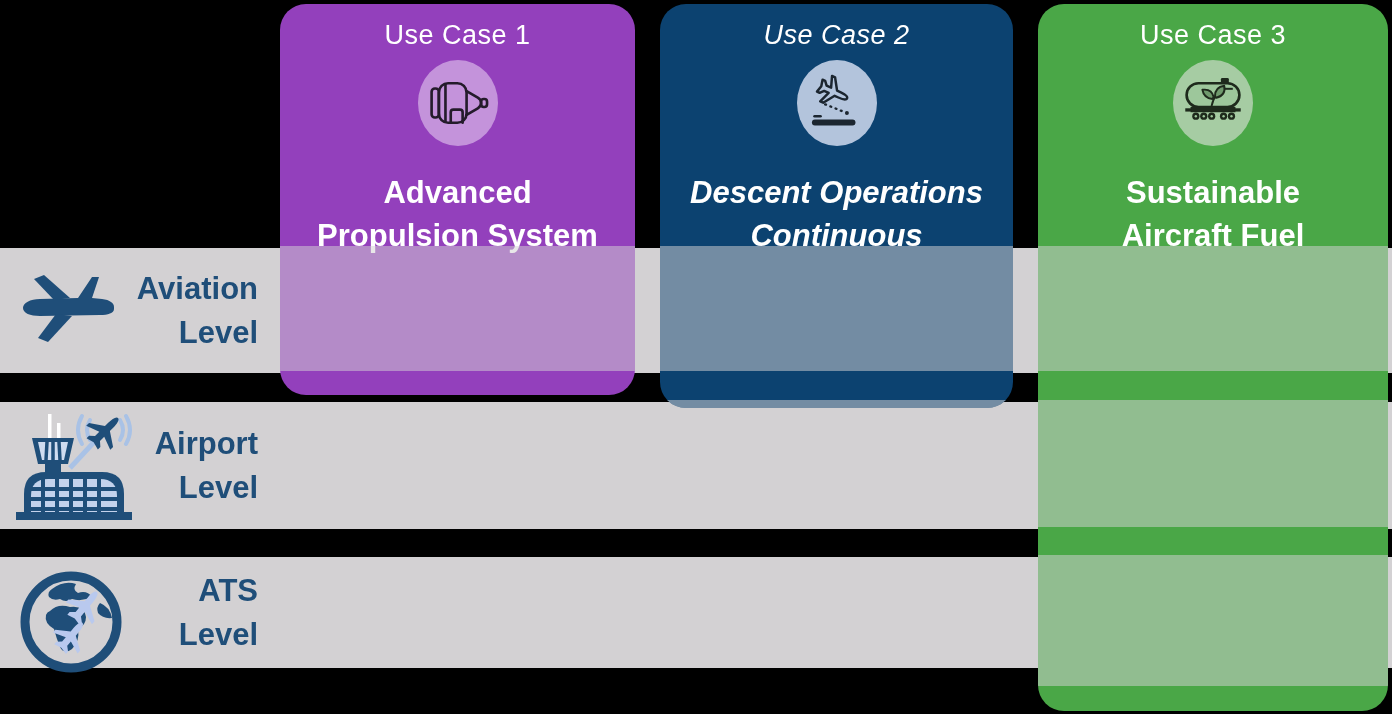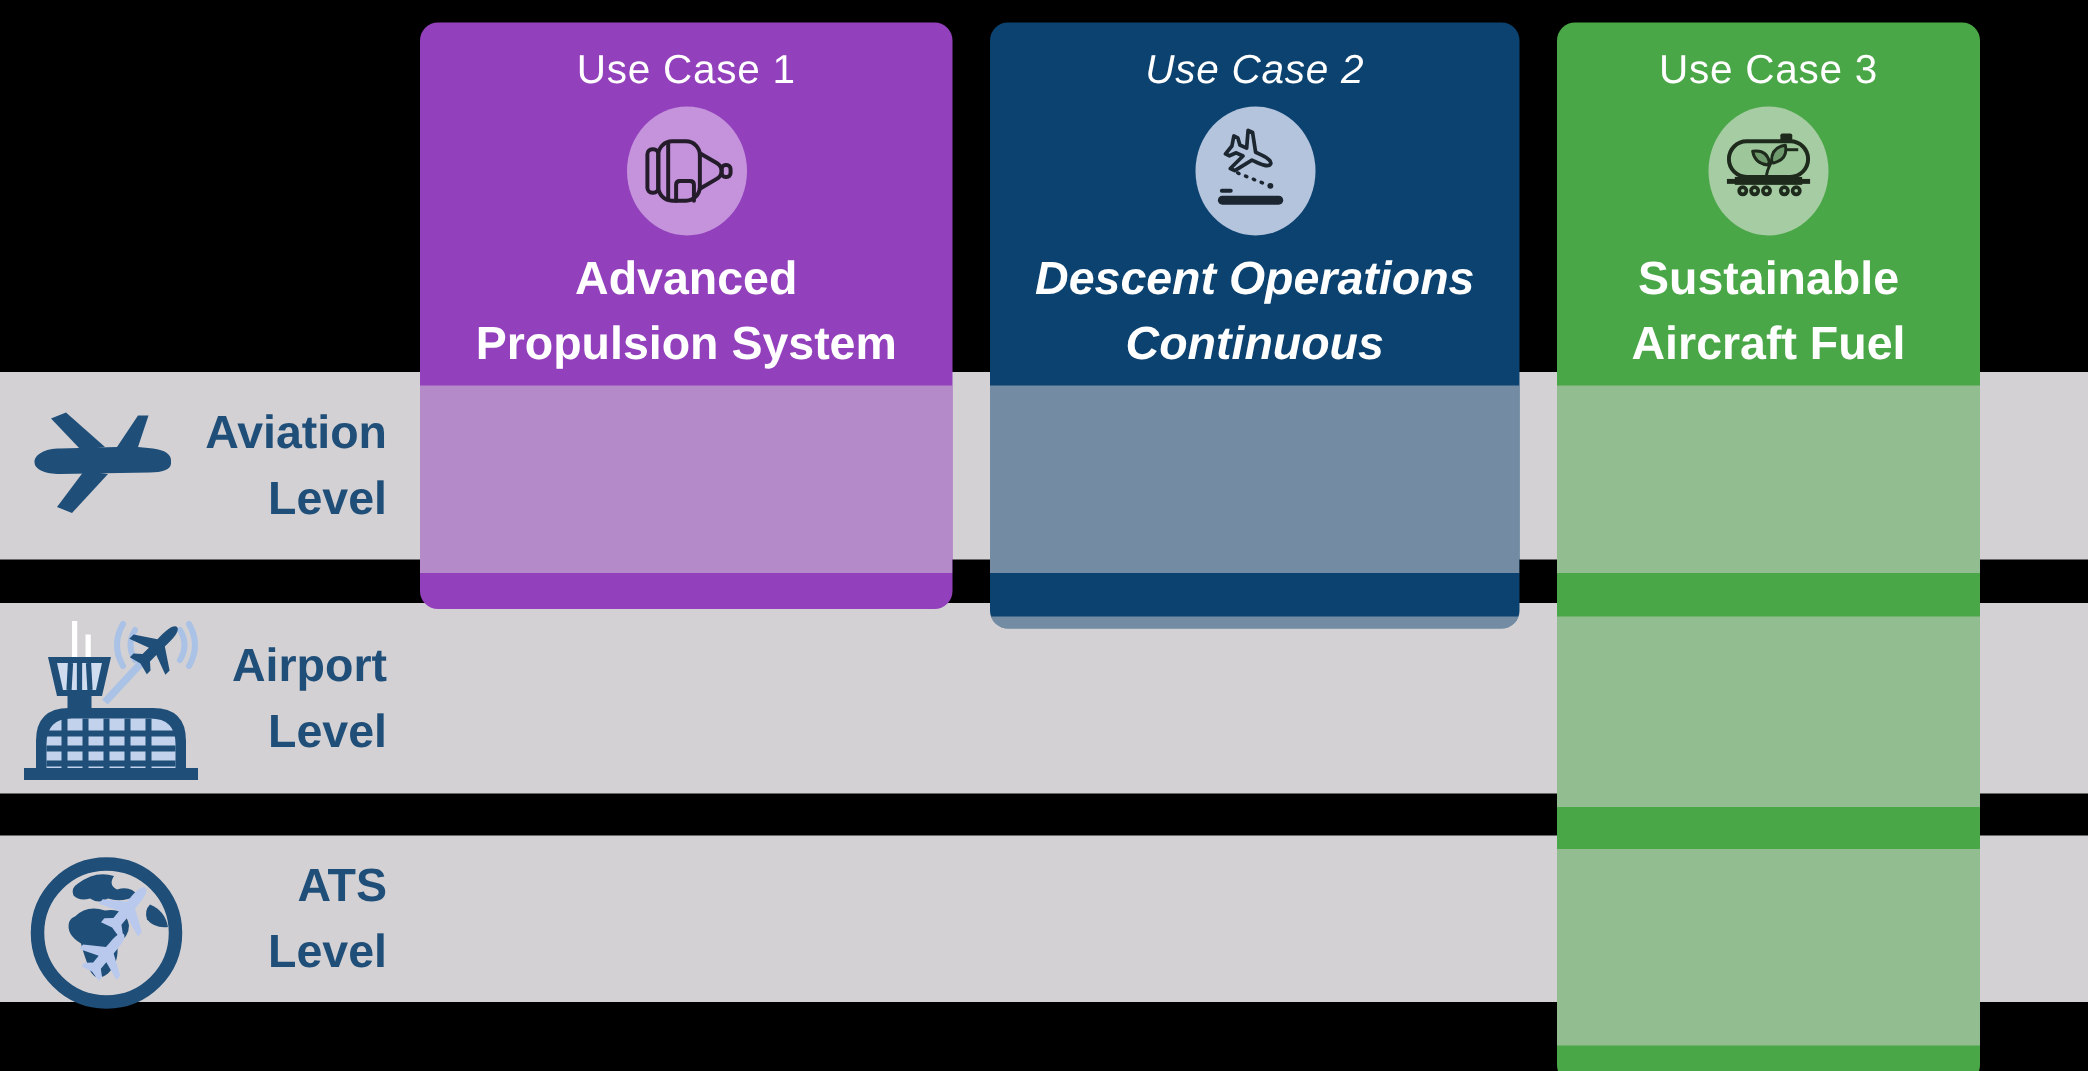--- a/index.html
+++ b/index.html
@@ -23,42 +23,42 @@
     position:absolute; left:0; width:258px; top:50%; transform:translateY(-50%);
     text-align:right; font-weight:bold; font-size:31px; line-height:1.42;
     color:var(--label-navy);
   }
   .row-icon{position:absolute; display:block;}
   .r1 .row-icon{left:18px; top:16px; width:100px; height:92px;}
   .r2 .row-icon{left:12px; top:8px;  width:124px; height:110px;}
   .r3 .row-icon{left:16px; top:10px; width:110px; height:110px;}
   .navy-art{color:var(--label-navy);}
   
-  .card{position:absolute; top:15px; border-radius:12px; overflow:hidden; z-index:2;}
+  .card{position:absolute; top:4px; border-radius:26px; overflow:hidden; z-index:2;}
   .card.uc1{left:280px;  width:355px; height:391px; background:var(--purple);}
   .card.uc2{left:660px;  width:353px; height:404px; background:var(--navy);font-style:italic;}
-  .card.uc3{left:1038px; width:282px; height:707px; background:var(--green);}
+  .card.uc3{left:1038px; width:350px; height:707px; background:var(--green);}
   .stripe{position:absolute; left:0; right:0; background:rgba(211,209,211,0.52); pointer-events:none;}
   .stripe.s1{top:242px; height:125px;}
   .stripe.s2{top:396px; height:127px;}
   .stripe.s3{top:551px; height:131px;}
   .uc-label{
     margin-top:16px; text-align:center; color:var(--card-text);
     font-size:27px; font-weight:normal; letter-spacing:0.5px;
   }
   .uc-circle{
     width:80px; height:86px; border-radius:50%;
     margin:9px auto 0 auto; display:flex; align-items:center; justify-content:center;
   }
   .uc1 .uc-circle{background:var(--purple-light);}
   .uc2 .uc-circle{background:var(--navy-light);}
   .uc3 .uc-circle{background:var(--green-light);}
   .uc-circle svg{width:66px; height:66px; display:block;}
   .uc-title{
-    margin-top:7px; text-align:center; color:var(--card-text);
+    margin-top:25px; text-align:center; color:var(--card-text);
     font-size:31px; font-weight:bold; line-height:1.4;
   }
 </style>
 </head>
 <body>
 
 <div class="stage">
 
   <div class="row r1">
     <span class="row-icon navy-art">

